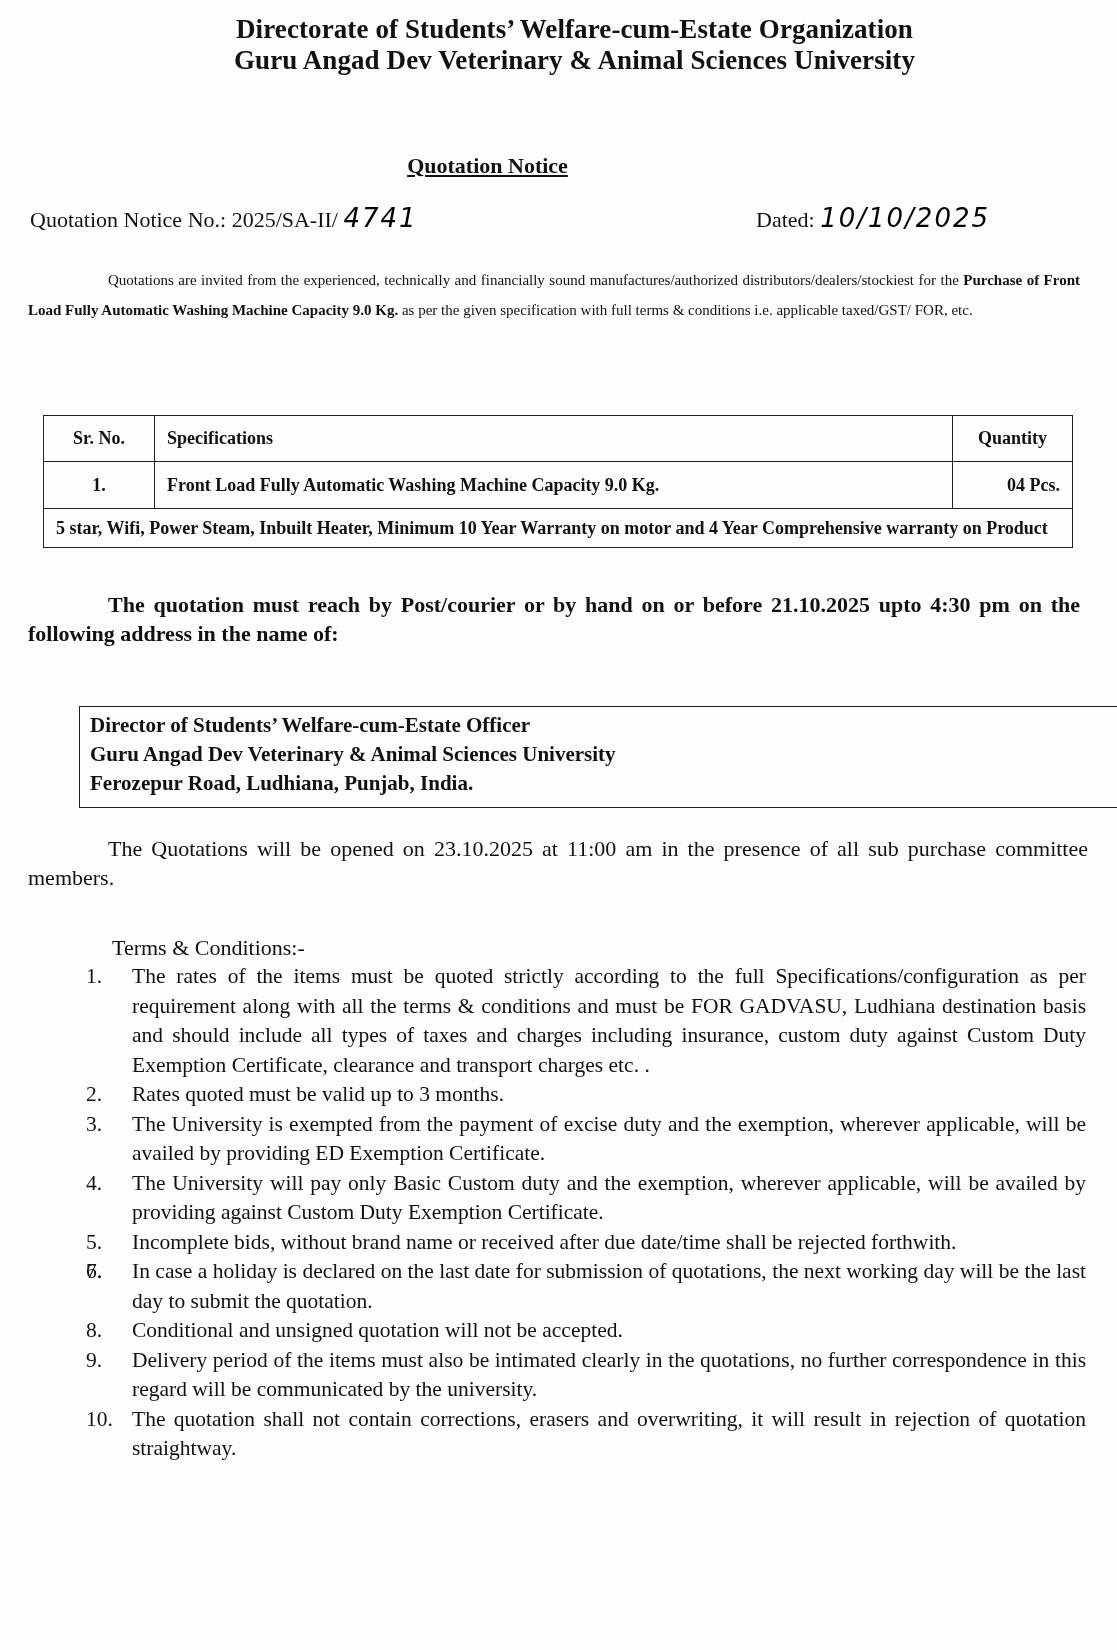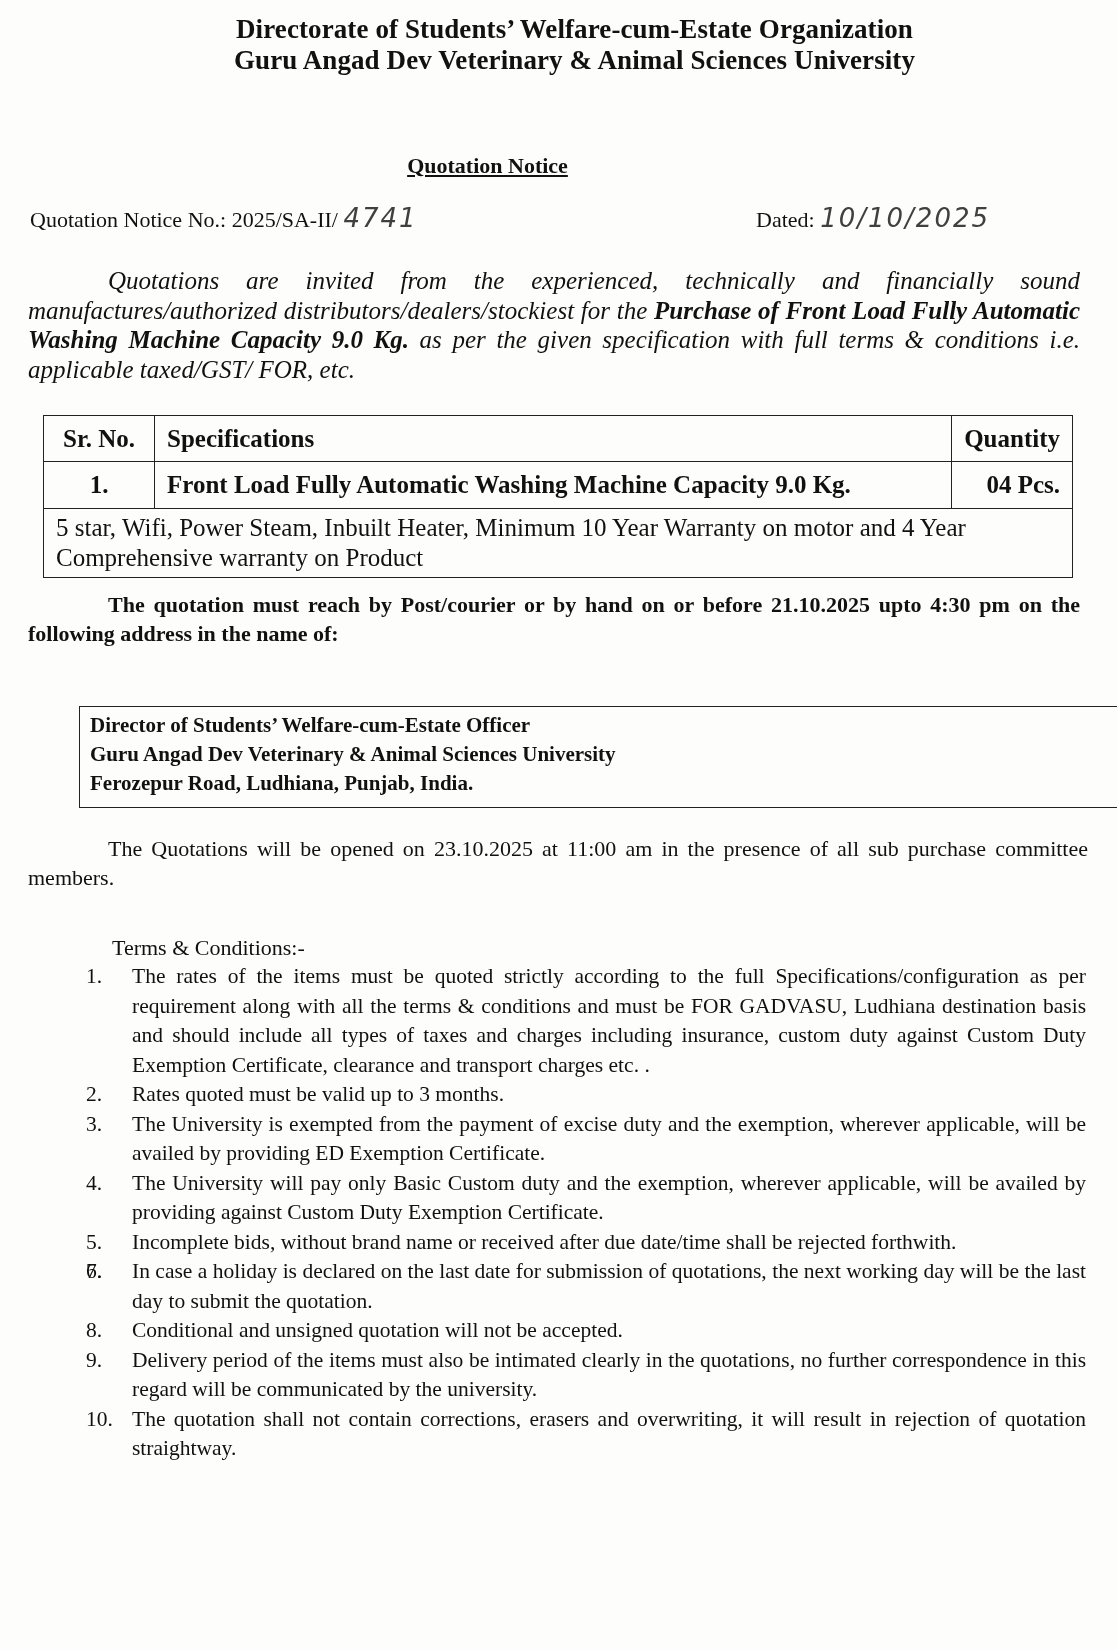--- a/index.html
+++ b/index.html
@@ -16,40 +16,40 @@
     .header .line { font-weight: bold; font-size: 27px; line-height: 31px; letter-spacing: 0.1px; }
 
     .notice-title {
       position: absolute; top: 153px; left: 0; width: 975px; text-align: center;
       font-weight: bold; font-size: 22px; text-decoration: underline;
     }
 
     .ref-row { position: absolute; top: 203px; left: 30px; font-size: 22px; }
     .ref-row .hand, .dated .hand {
       font-family: "DejaVu Sans", sans-serif; font-style: italic; font-weight: 300;
-      font-size: 26px; color: #404040; letter-spacing: 2px;
+      font-size: 26px; color: #000000; letter-spacing: 2px;
     }
     .dated { position: absolute; top: 203px; left: 756px; font-size: 22px; }
 
     .intro {
       position: absolute; top: 266px; left: 28px; width: 1052px;
-      font-size: 25px; line-height: 29.5px; text-align: justify; font-style: italic;
+      font-size: 15px; line-height: 29.5px; text-align: justify;
     }
     .intro .indent { display: inline-block; width: 80px; }
 
     .spec-table {
       position: absolute; top: 415px; left: 43px; width: 1030px;
-      border-collapse: collapse; font-size: 25px;
+      border-collapse: collapse; font-size: 18px;
     }
     .spec-table td, .spec-table th { border: 1.5px solid #222; }
     .spec-table th { font-weight: bold; text-align: left; height: 46px; padding: 0 12px; }
     .spec-table td { height: 47px; padding: 0 12px; font-weight: bold; }
     .spec-table .c-sr { width: 111px; text-align: center; }
     .spec-table .c-qty { width: 120px; text-align: right; }
-    .spec-table .desc { font-weight: normal; line-height: 30px; padding: 4px 12px; height: auto; }
+    .spec-table .desc { font-weight: bold; line-height: 30px; padding: 4px 12px; height: auto; }
 
     .deadline {
       position: absolute; top: 590px; left: 28px; width: 1052px;
       font-size: 22px; font-weight: bold; line-height: 29px; text-align: justify;
     }
     .deadline .indent { display: inline-block; width: 80px; }
 
     .address-box {
       position: absolute; top: 706px; left: 79px; width: 1039px; height: 102px;
       border: 1.5px solid #222; padding: 4px 10px;

